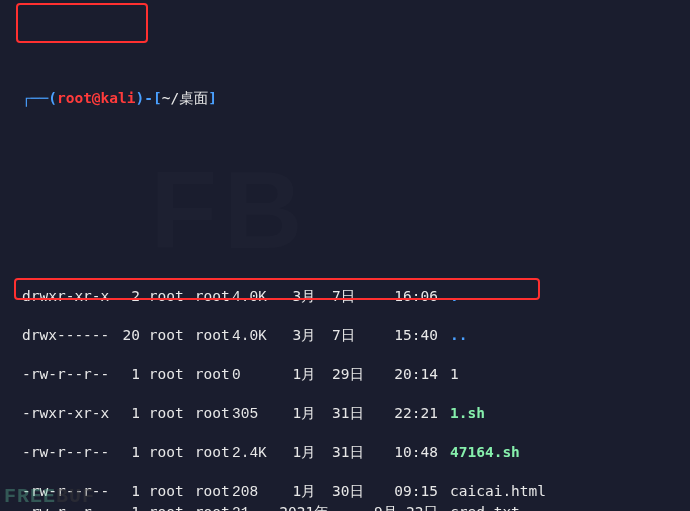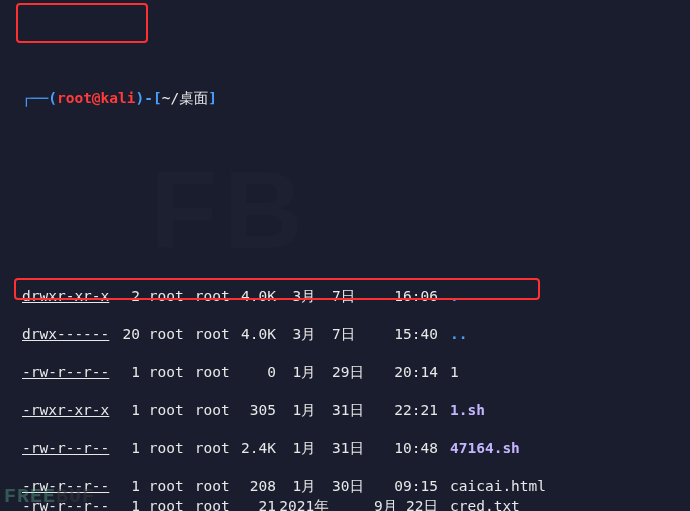--- a/index.html
+++ b/index.html
@@ -17,31 +17,31 @@
   }
   .terminal {
     padding: 8px 10px 4px 22px;
     white-space: pre;
   }
   .prompt-line {
     margin-bottom: 0;
   }
   .red    { color: #ff3b3b; font-weight: bold; }
   .blue   { color: #4aa0ff; font-weight: bold; }
-  .green  { color: #c4b5fd; font-weight: bold; }
+  .green  { color: #86efac; font-weight: bold; }
   .plain  { color: #e8e8e8; }
   .cyan   { color: #4dc7c7; font-weight: bold; }
 
   
   .row { white-space: pre; }
-  .c-perm  { display:inline-block; width: 92px; text-decoration: underline; }
+  .c-perm  { display:inline-block; width: 92px; }
   .c-link  { display:inline-block; width: 26px; text-align:right; }
   .c-own   { display:inline-block; width: 46px; }
   .c-grp   { display:inline-block; width: 46px; }
-  .c-size  { display:inline-block; width: 44px; text-align:right; }
+  .c-size  { display:inline-block; width: 44px; text-align:left;font-family:Liberation Mono, monospace; }
   .c-mon   { display:inline-block; width: 56px; text-align:center; }
   .c-day   { display:inline-block; width: 50px; }
   .c-time  { display:inline-block; width: 56px; text-align:right;margin-top:18px; }
   .c-sp    { display:inline-block; width: 12px; }
   .c-name  { display:inline-block; }
 
   .hl-box {
     position: absolute;
     border: 2px solid #ff3030;
     border-radius: 4px;

